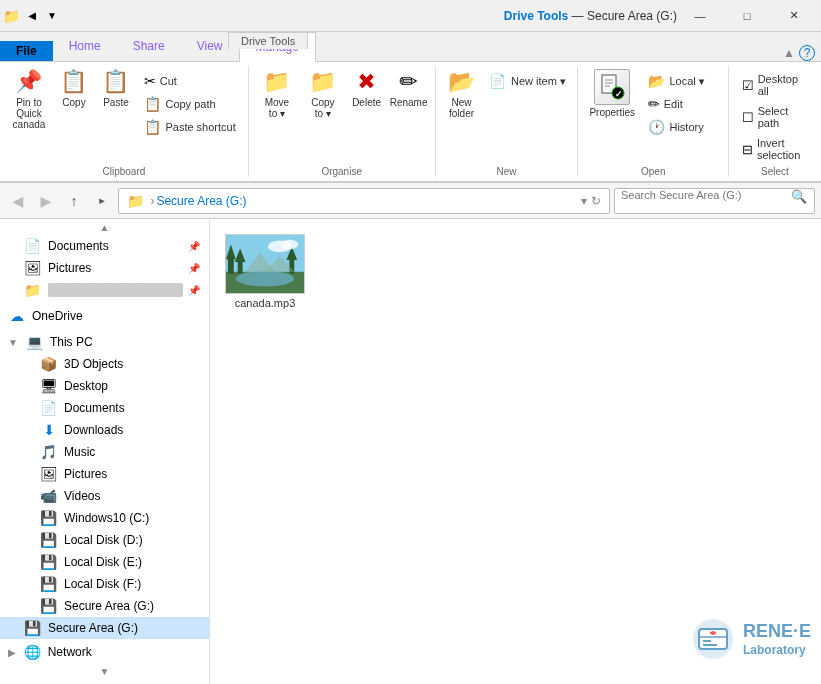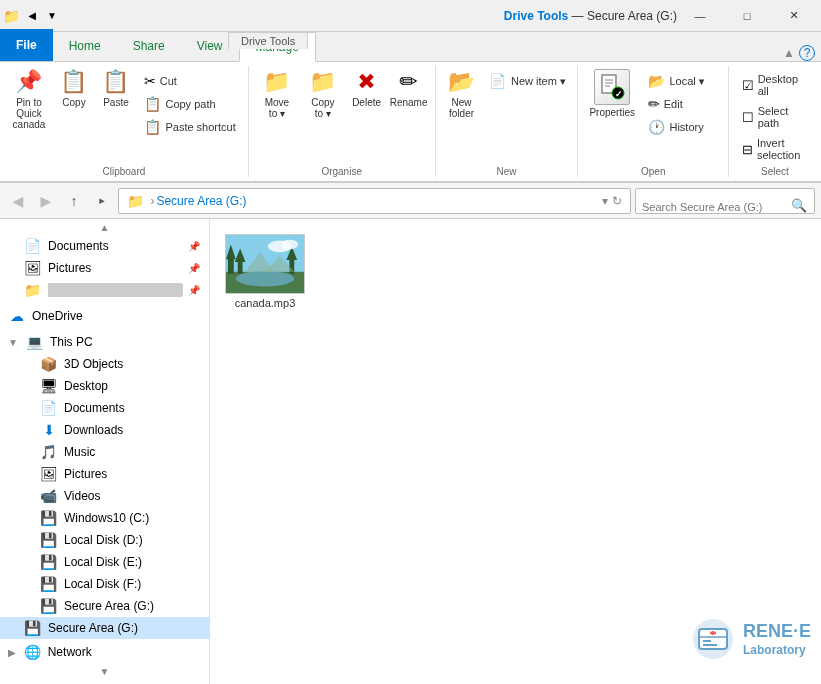--- a/index.html
+++ b/index.html
@@ -26,30 +26,30 @@
       background: #f0f0f0;
       display: flex;
       align-items: flex-end;
       padding-left: 0;
       border-bottom: 1px solid #ccc;
     }
     .ribbon-tab {
       padding: 5px 16px;
       font-size: 12px;
       cursor: pointer;
-      color: #15803d;
+      color: #8b5cf6;
       height: 30px;
       display: flex;
       align-items: center;
     }
     .ribbon-tab.file {
       background: #0078d7;
-      color: #ffffff;
+      color: #000000;
       font-weight: bold;
-      height: 32px;
+      height: 20px;
     }
     .ribbon-tab.active {
       background: #fff;
       border-top: 1px solid #ccc;
       border-left: 1px solid #ccc;
       border-right: 1px solid #ccc;
       border-bottom: 1px solid #fff;
       margin-bottom: -1px;
     }
 
@@ -134,22 +134,22 @@
     .nav-btn.disabled { color: #bbb; cursor: default; }
     .address-bar {
       flex: 1; height: 26px; background: #fff; border: 1px solid #bbb;
       display: flex; align-items: center; padding: 0 8px; font-size: 12px;
       border-radius: 2px;
     }
     .address-icon { font-size: 14px; margin-right: 4px; }
     .address-crumb { color: #0078d7; cursor: pointer; }
     .address-sep { color: #888; margin: 0 2px; }
     .search-box {
-      width: 180px; height: 26px; border: 1px solid #bbb; background: #fff;
-      display: flex; align-items: flex-end; padding: 0 6px; border-radius: 2px;
+      width: 201px; height: 26px; border: 1px solid #bbb; background: #fff;
+      display: flex; align-items: flex-start; padding: 0 6px; border-radius: 2px;
     }
     .search-input {
       flex: 1; border: none; outline: none; font-size: 11px; background: transparent;
     }
     .search-icon { color: #888; font-size: 13px; }
 
     
     .main-area {
       display: flex;
       height: calc(684px - 32px - 30px - 96px - 36px - 22px);

